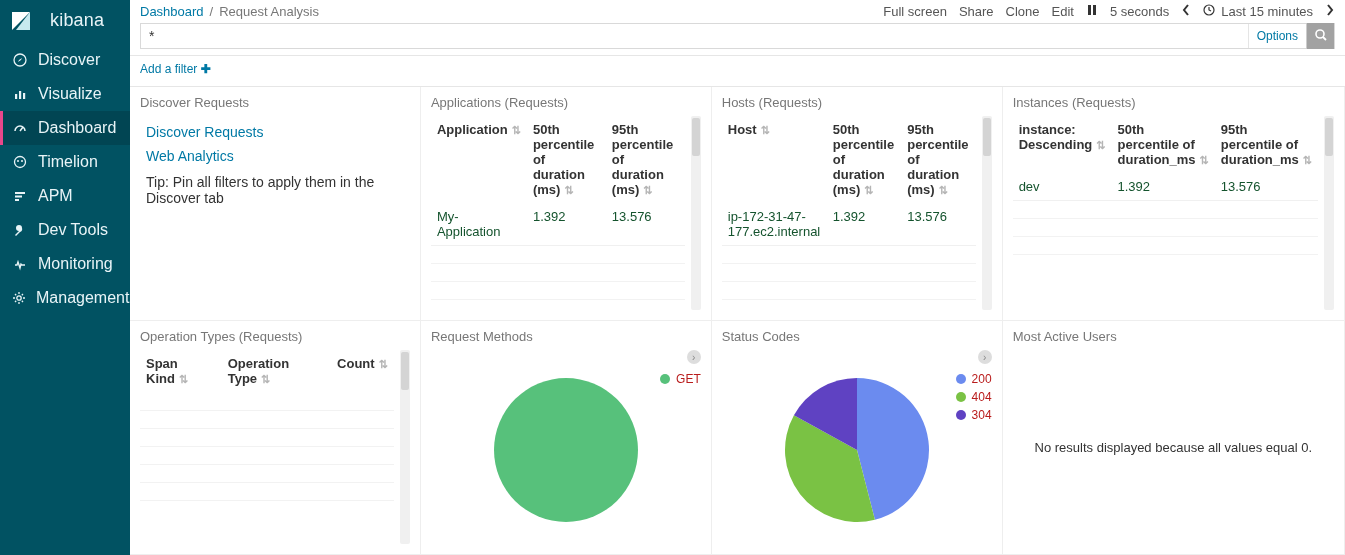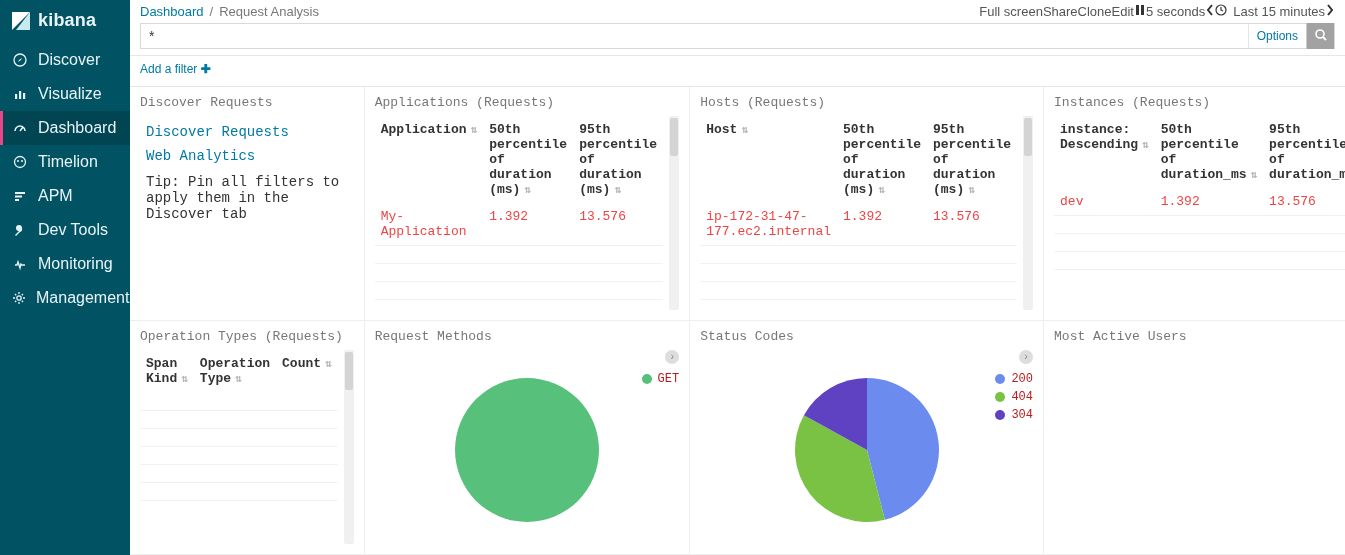--- a/index.html
+++ b/index.html
@@ -1,54 +1,54 @@
 <!DOCTYPE html>
 <html><head>
 <meta charset="utf-8">
 <style>
   * { box-sizing: border-box; margin: 0; padding: 0; }
   body { font-family: "Helvetica Neue", Arial, sans-serif; font-size: 13px; color: #2d2d2d; background: #fff; width: 1345px; height: 555px; overflow: hidden; }
   .app { display: flex; height: 555px; }
   
   .sidebar { width: 130px; background: #015262; color: #e8f4f7; display: flex; flex-direction: column; }
-  .brand { display: flex; align-items: center; gap: 8px; padding: 10px 12px 12px 12px; font-size: 18px; letter-spacing: .2px; font-weight: 700; }
+  .brand { display: flex; align-items: center; gap: 20px; padding: 10px 12px 12px 12px; font-size: 18px; letter-spacing: .2px; font-weight: 400; }
   .brand .logo { width: 18px; height: 18px; }
   .nav { list-style: none; }
   .nav li { display: flex; align-items: center; gap: 10px; padding: 8px 12px; font-size: 16px; color: #e8f4f7; cursor: pointer; }
   .nav li .nav-ico { width: 16px; height: 16px; display: inline-flex; align-items: center; justify-content: center; color: #e8f4f7; }
   .nav li.active { background: #014553; border-left: 3px solid #e8478b; padding-left: 9px; }
   
   .main { flex: 1; display: flex; flex-direction: column; min-width: 0; }
   .topbar { display: flex; flex-direction: column; border-bottom: 1px solid #e6e6e6; }
   .toprow1 { display: flex; align-items: center; justify-content: space-between; padding: 4px 10px 2px 10px; color: #666; font-size: 13px; }
   .bc { display: flex; align-items: center; gap: 6px; color: #777; }
   .bc a { color: #0079a5; text-decoration: none; }
-  .tr-right { display: flex; align-items: flex-start; color: #555; }
+  .tr-right { display: flex; align-items: flex-start; gap: 12px; color: #555; }
   .searchbox { margin: 2px 10px 6px 10px; display: flex; align-items: center; border: 1px solid #d9d9d9; height: 26px; }
   .searchbox .star { padding: 0 8px; color: #333; font-size: 14px; }
   .searchbox input { flex: 1; border: none; outline: none; height: 24px; font-size: 13px; color: #333; }
   .opts { color: #0079a5; font-size: 12px; padding: 0 8px; border-left: 1px solid #e5e5e5; height: 100%; display: inline-flex; align-items: center; }
   .searchbtn { background: #a2a2a2; color: #fff; width: 28px; height: 26px; display: inline-flex; align-items: center; justify-content: center; border-left: 1px solid #ccc; }
   .filterbar { padding: 6px 10px 10px 10px; color: #0079a5; font-size: 12px; border-bottom: 1px solid #e6e6e6; }
   .filterbar .plus { color: #0079a5; font-weight: bold; }
   
   .grid { display: grid; grid-template-columns: repeat(4, 1fr); grid-auto-rows: minmax(200px, 1fr); gap: 0; flex: 1; min-height: 0; padding: 0; }
-  .panel { border-right: 1px solid #eee; border-bottom: 1px solid #eee; padding: 8px 10px 10px 10px; display: flex; flex-direction: column; min-height: 0; font-family: Liberation Mono, monospace; }
+  .panel { border-right: 1px solid #eee; border-bottom: 1px solid #eee; padding: 8px 10px 10px 10px; display: flex; flex-direction: column; min-height: 0; }
   .panel .ptitle { font-size: 13px; color: #777; margin-bottom: 6px; }
   .panel-body { position: relative; flex: 1; min-height: 0; display: flex; }
   .vscroll { width: 10px; background: #f0f0f0; position: relative; border-radius: 2px; margin-left: 6px; }
   .vscroll .thumb { position: absolute; left: 1px; right: 1px; top: 2px; height: 38px; background: #d4d4d4; border-radius: 2px; }
   .content { flex: 1; min-width: 0; }
   .links a { display: block; color: #0079a5; text-decoration: none; margin: 8px 0 6px 6px; font-size: 14px; }
   .tip { color: #333; margin: 10px 6px 0 6px; font-size: 14px; }
   
   table { width: 100%; border-collapse: collapse; font-size: 13px; }
   thead th { text-align: left; color: #333; font-weight: 700; padding: 6px 6px; vertical-align: top; }
   thead th .sort { color: #b5b5b5; margin-left: 4px; font-size: 11px; }
-  tbody td { padding: 6px 6px; border-bottom: 1px solid #f0f0f0; color: #ef4444; vertical-align: top; }
+  tbody td { padding: 6px 6px; border-bottom: 1px solid #f0f0f0; color: #14532d; vertical-align: top; }
   .empty td { height: 18px; border-bottom: 1px solid #f2f2f2; }
   
   .donut-wrap { position: relative; flex: 1; display: flex; }
   .legend { position: absolute; right: 0; top: 0; display: flex; flex-direction: column; gap: 4px; }
   .legend .toggle { width: 14px; height: 14px; border-radius: 50%; background: #ddd; display: inline-flex; align-items: center; justify-content: center; color: #888; font-size: 10px; margin-bottom: 4px; align-self: flex-end; }
   .legend .item { display: inline-flex; align-items: center; gap: 6px; color: #b91c1c; font-size: 12px; }
   .dot { width: 10px; height: 10px; border-radius: 50%; display: inline-block; }
   .chart-svg { margin: 20px auto 0 auto; display: block; }
   .noresults { flex: 1; display: flex; align-items: center; justify-content: center; color: #333; font-size: 13px; }
   .nm { font-size: 13px; }
@@ -448,16 +448,19 @@
             <span class="item">
                 <span class="dot" style="background:#5f42c2"></span>
                 <span>304</span>
               </span>
           </div>
         </div>
       </section>
 
       <section class="panel">
         <div class="ptitle">Most Active Users</div>
+        <div class="panel-body">
+          <div class="noresults">No results displayed because all values equal 0.</div>
+        </div>
       </section>
     </div>
   </main>
 </div>
 
 </body></html>

